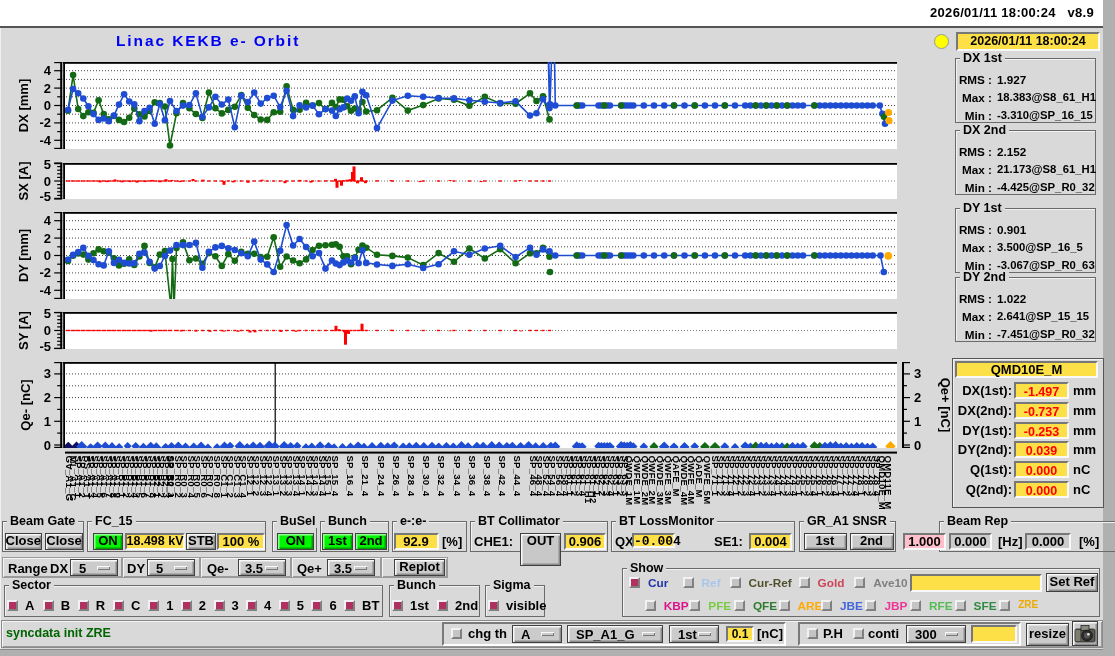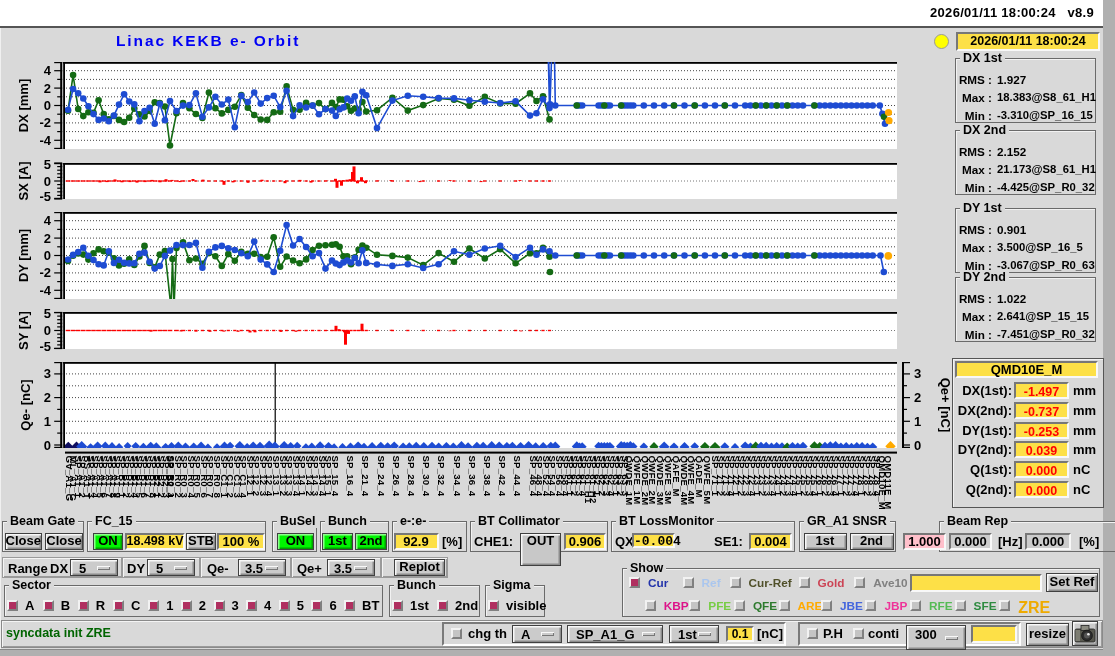--- a/index.html
+++ b/index.html
@@ -1259,21 +1259,21 @@
 <div class="lbl" style="left:797.5px;top:599px;color:#ffaa00;font-size:11.8px;">ARE</div>
 <div class="cb" style="left:820.9px;top:600px;"></div>
 <div class="lbl" style="left:839.9px;top:599px;color:#4466dd;font-size:11.8px;">JBE</div>
 <div class="cb" style="left:865.4px;top:600px;"></div>
 <div class="lbl" style="left:884.4px;top:599px;color:#ee3399;font-size:11.8px;">JBP</div>
 <div class="cb" style="left:910px;top:600px;"></div>
 <div class="lbl" style="left:929px;top:599px;color:#55bb55;font-size:11.8px;">RFE</div>
 <div class="cb" style="left:954.6px;top:600px;"></div>
 <div class="lbl" style="left:973.6px;top:599px;color:#2e8b40;font-size:11.8px;">SFE</div>
 <div class="cb" style="left:999.2px;top:600px;"></div>
-<div class="lbl" style="left:1018.2px;top:599px;color:#eeaa00;font-size:16px;">ZRE</div>
+<div class="lbl" style="left:1018.2px;top:599px;color:#eeaa00;font-size:10px;">ZRE</div>
 <div style="position:absolute;left:1px;top:620px;width:1102px;height:28px;background:#d9d9d9;border:1px solid #8a8a8a;box-shadow:inset 1px 1px 0 #f4f4f4, inset -1px -1px 0 #9a9a9a;"></div>
 <div class="lbl" style="left:6px;top:626px;color:#006400;font-size:12.5px;">syncdata init ZRE</div>
 <div style="position:absolute;left:442px;top:622px;width:344px;height:24px;background:#d9d9d9;border:2px solid;border-color:#7a7a7a #fff #fff #7a7a7a;"></div>
 <div class="cb" style="left:451px;top:628px;"></div>
 <div class="lbl" style="left:468px;top:626px;">chg th</div>
 <div class="dd" style="left:512px;top:625px;width:50px;height:18px;">
     <i></i>
     <span style="position:absolute;left:8px;top:1px;">A</span>
   </div>
 <div class="dd" style="left:567px;top:625px;width:96px;height:18px;">
@@ -1284,21 +1284,21 @@
     <i></i>
     <span style="position:absolute;left:8px;top:1px;">1st</span>
   </div>
 <div class="sunk" style="left:726px;top:626px;width:28px;height:16px;font-size:12px;line-height:12px;">0.1</div>
 <div class="lbl" style="left:757px;top:626px;">[nC]</div>
 <div style="position:absolute;left:798px;top:622px;width:223px;height:24px;background:#d9d9d9;border:2px solid;border-color:#7a7a7a #fff #fff #7a7a7a;"></div>
 <div class="cb" style="left:807px;top:628px;"></div>
 <div class="lbl" style="left:823px;top:626px;">P.H</div>
 <div class="cb" style="left:853px;top:628px;"></div>
 <div class="lbl" style="left:868px;top:626px;">conti</div>
-<div class="dd" style="left:906px;top:625px;width:60px;height:25px;">
+<div class="dd" style="left:906px;top:625px;width:60px;height:18px;">
     <i></i>
     <span style="position:absolute;left:8px;top:1px;">300</span>
   </div>
 <div class="sunk" style="left:971px;top:625px;width:46px;height:18px;"></div>
 <div class="btn" style="left:1026px;top:623px;width:43px;height:23px;line-height:20px;">resize</div>
 <div class="btn" style="left:1072px;top:621px;width:26px;height:25px;">
 <svg width="22" height="19" viewBox="0 0 22 19" style="margin-top:2px;">
 <rect x="1" y="5" width="20" height="13" rx="1.5" fill="#58584f" stroke="#222" stroke-width="0.8"></rect>
 <rect x="7" y="1.5" width="8" height="5" fill="#8a8a80" stroke="#222" stroke-width="0.8"></rect>
 <rect x="1.5" y="6" width="4.5" height="11" fill="#7d7d72"></rect>

